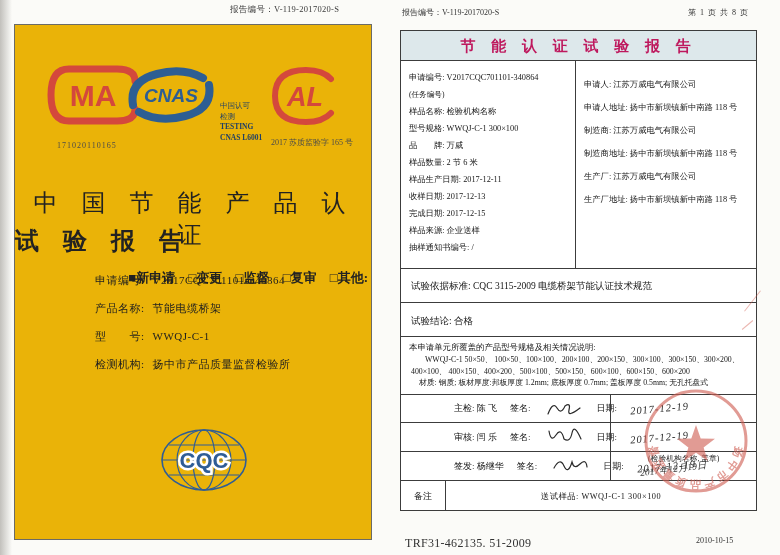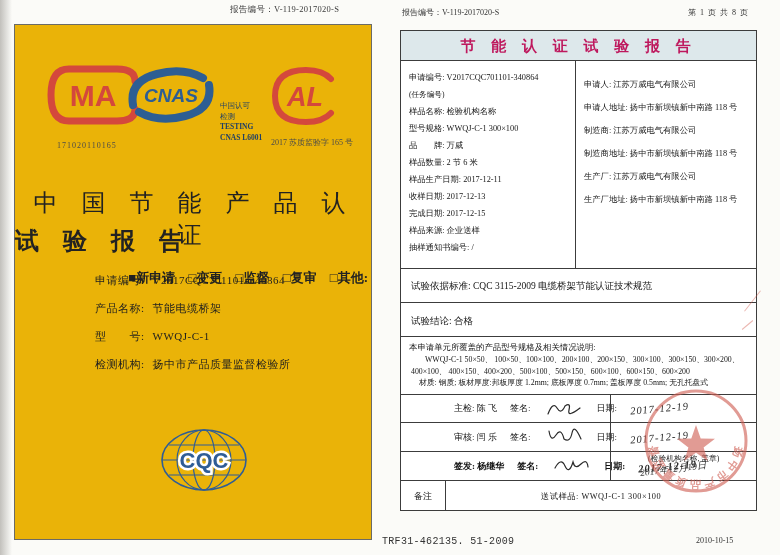--- a/index.html
+++ b/index.html
@@ -60,40 +60,40 @@
 
   .r-coverage { top:306px; height:58px; padding:4px 4px 0 8px; color:#161616; }
   .r-coverage .t { font-size:8.4px; line-height:13px; }
   .r-coverage .l1 { font-size:7.8px; line-height:11.5px; padding-left:16px; white-space:nowrap; }
   .r-coverage .l2 { font-size:7.8px; line-height:11.5px; padding-left:2px; white-space:nowrap; }
   .r-coverage .l3 { font-size:7.8px; line-height:11.5px; padding-left:10px; white-space:nowrap; }
 
   .r-sig { height:28px; font-size:9px; color:#141414; }
   .r-sig .inner { position:absolute; left:0; top:0; width:209px; height:100%;
     display:flex; align-items:center; gap:13px; padding-left:8px; white-space:nowrap;margin-left:45px; }
-  .sig1 { top:364px; } .sig2 { top:392px; height:29px; } .sig3 { top:421px; height:29px;font-weight:bold; }
+  .sig1 { top:364px; } .sig2 { top:392px; height:29px; } .sig3 { top:421px; height:29px; }
   .sig-col-divider { position:absolute; left:209px; top:364px; width:0; height:86px;
     border-left:1px solid #3c3c3c; }
   .hand { font-style:italic; display:inline-block; transform:rotate(-5deg);
     font-size:10.5px; letter-spacing:1px; color:#2a2a2a; }
 
   .stamp-cell { position:absolute; left:219px; top:364px; width:146px; height:86px; }
   .stamp-caption { position:absolute; left:28px; top:58px; font-size:7.8px; color:#1c1c1c; white-space:nowrap; }
   .stamp-date { position:absolute; left:20px; top:68px; font-style:italic;
     transform:rotate(-7deg); font-size:9.5px; color:#2a2a2a; white-space:nowrap; }
 
   .r-remark { top:450px; height:30px; }
   .remark-label { position:absolute; left:0; top:0; width:45px; height:100%;
     border-right:1px solid #3c3c3c; display:flex; align-items:center; justify-content:center;
     font-size:9px; color:#141414; }
   .remark-value { position:absolute; left:45px; right:0; top:0; height:100%;
     display:flex; align-items:center; justify-content:center; font-size:8.3px;
     letter-spacing:.5px; color:#161616; }
 
-  .rp-footer-left { left:382px; top:536px; font-size:10px; color:#333; letter-spacing:.3px;font-family:Liberation Mono, monospace; }
+  .rp-footer-left { left:405px; top:536px; font-size:12px; color:#333; letter-spacing:.3px; }
   .rp-footer-right { left:696px; top:536px; font-size:8px; color:#333; }
 
   .seal { left:633px; top:381px; opacity:.62; z-index:6; pointer-events:none; }
   .margin-art { border-left:1.3px solid rgba(205,75,60,.4); }
   .ma1 { left:752px; top:288px; height:26px; transform:rotate(38deg); }
   .ma2 { left:747px; top:318px; height:14px; transform:rotate(50deg); }
 
   .sigsvg { flex:0 0 auto; }
 </style>
 </head>

